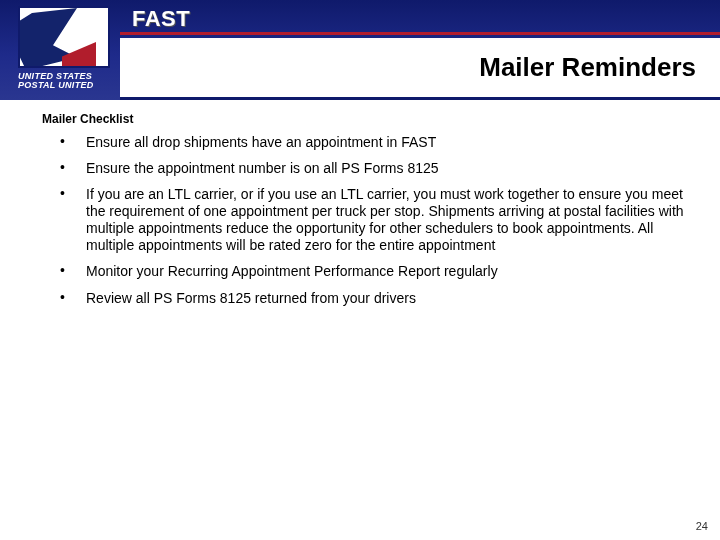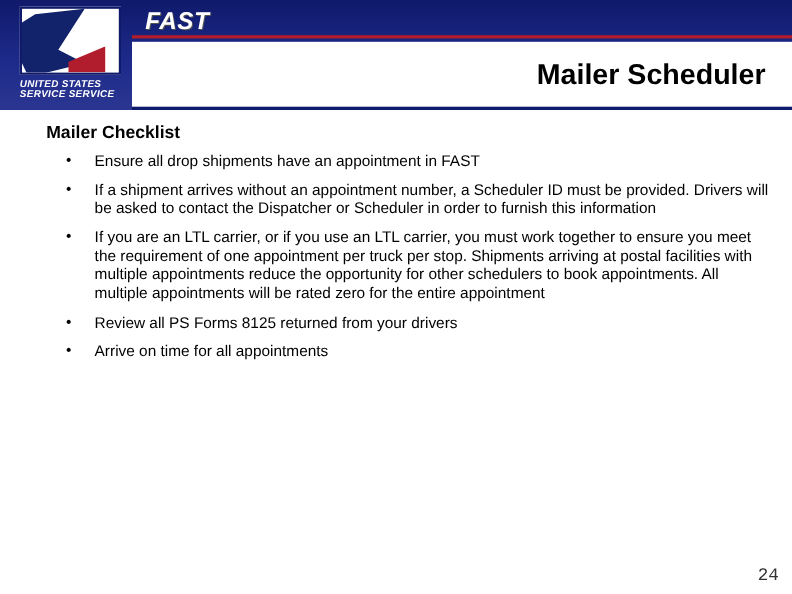--- a/index.html
+++ b/index.html
@@ -32,88 +32,88 @@
     background: #b11d2c;
     clip-path: polygon(0% 60%, 100% 0%, 100% 100%, 0% 100%);
   }
   .usps-text {
     margin-top: 4px; color: #fff; font-size: 9px; font-weight: bold;
     font-style: italic; line-height: 1.05; letter-spacing: 0.3px;
     text-align: left;
   }
   .fast-title {
     position: absolute; top: 6px; left: 132px;
-    font-size: 22px; font-weight: bold; font-style: italic;
+    font-size: 22px; font-weight: bold; 
     color: #fff; text-shadow: 1px 1px 0 #555;
     letter-spacing: 0.5px;
   }
   .redbar {
     position: absolute; left: 120px; top: 32px; right: 0;
     height: 3px; background: #b11d2c;
   }
   .subtitle-wrap {
     position: absolute; left: 120px; right: 0; top: 38px; bottom: 0;
     background: #fff; border-bottom: 3px solid #0f1a6b;
     display: flex; align-items: center; justify-content: flex-end;
     padding-right: 24px;
   }
   .subtitle {
     font-size: 26px; font-weight: bold; color: #000;
   }
   .body {
     padding: 12px 20px 0 42px;
   }
   .section-heading {
-    font-size: 16px; font-weight: bold; margin-bottom: 8px;
+    font-size: 12px; font-weight: bold; margin-bottom: 8px;
   }
   ul.checklist {
     list-style: none; margin: 0; padding: 0;
   }
   ul.checklist li {
     position: relative; padding-left: 44px; font-size: 14px;
     line-height: 1.22; margin-bottom: 9px;
   }
   ul.checklist li::before {
     content: "•"; position: absolute; left: 18px; top: -1px;
     font-size: 14px; color: #000;
   }
   .pagenum {
     position: absolute; right: 12px; bottom: 8px;
-    font-size: 16px; color: #333; font-family: Liberation Mono, monospace;
+    font-size: 11px; color: #333;
   }
 </style>
 </head>
 <body>
 
 <div class="slide">
 
   <div class="header">
     <div class="usps-logo">
       <div class="eagle-box">
         <div class="eagle-blue"></div>
         <div class="eagle-red"></div>
       </div>
       <div class="usps-text">
         <div>UNITED STATES</div>
-        <div>SERVICE SERVICE</div>
+        <div>POSTAL UNITED</div>
       </div>
     </div>
     <div class="fast-title">FAST</div>
     <div class="redbar"></div>
     <div class="subtitle-wrap">
-      <div class="subtitle">Mailer Scheduler</div>
+      <div class="subtitle">Mailer Reminders</div>
     </div>
   </div>
 
   <div class="body">
     <div class="section-heading">Mailer Checklist</div>
     <ul class="checklist">
       <li>Ensure all drop shipments have an appointment in FAST</li>
-      <li>If a shipment arrives without an appointment number, a Scheduler ID must be provided. Drivers will be asked to contact the Dispatcher or Scheduler in order to furnish this information</li>
+      <li>Ensure the appointment number is on all PS Forms 8125</li>
       <li>If you are an LTL carrier, or if you use an LTL carrier, you must work together to ensure you meet the requirement of one appointment per truck per stop. Shipments arriving at postal facilities with multiple appointments reduce the opportunity for other schedulers to book appointments.  All multiple appointments will be rated zero for the entire appointment</li>
+      <li>Monitor your Recurring Appointment Performance Report regularly</li>
       <li>Review all PS Forms 8125 returned from your drivers</li>
-      <li>Arrive on time for all appointments</li>
     </ul>
   </div>
 
   <div class="pagenum">24</div>
 
 </div>
 
 </body></html>

